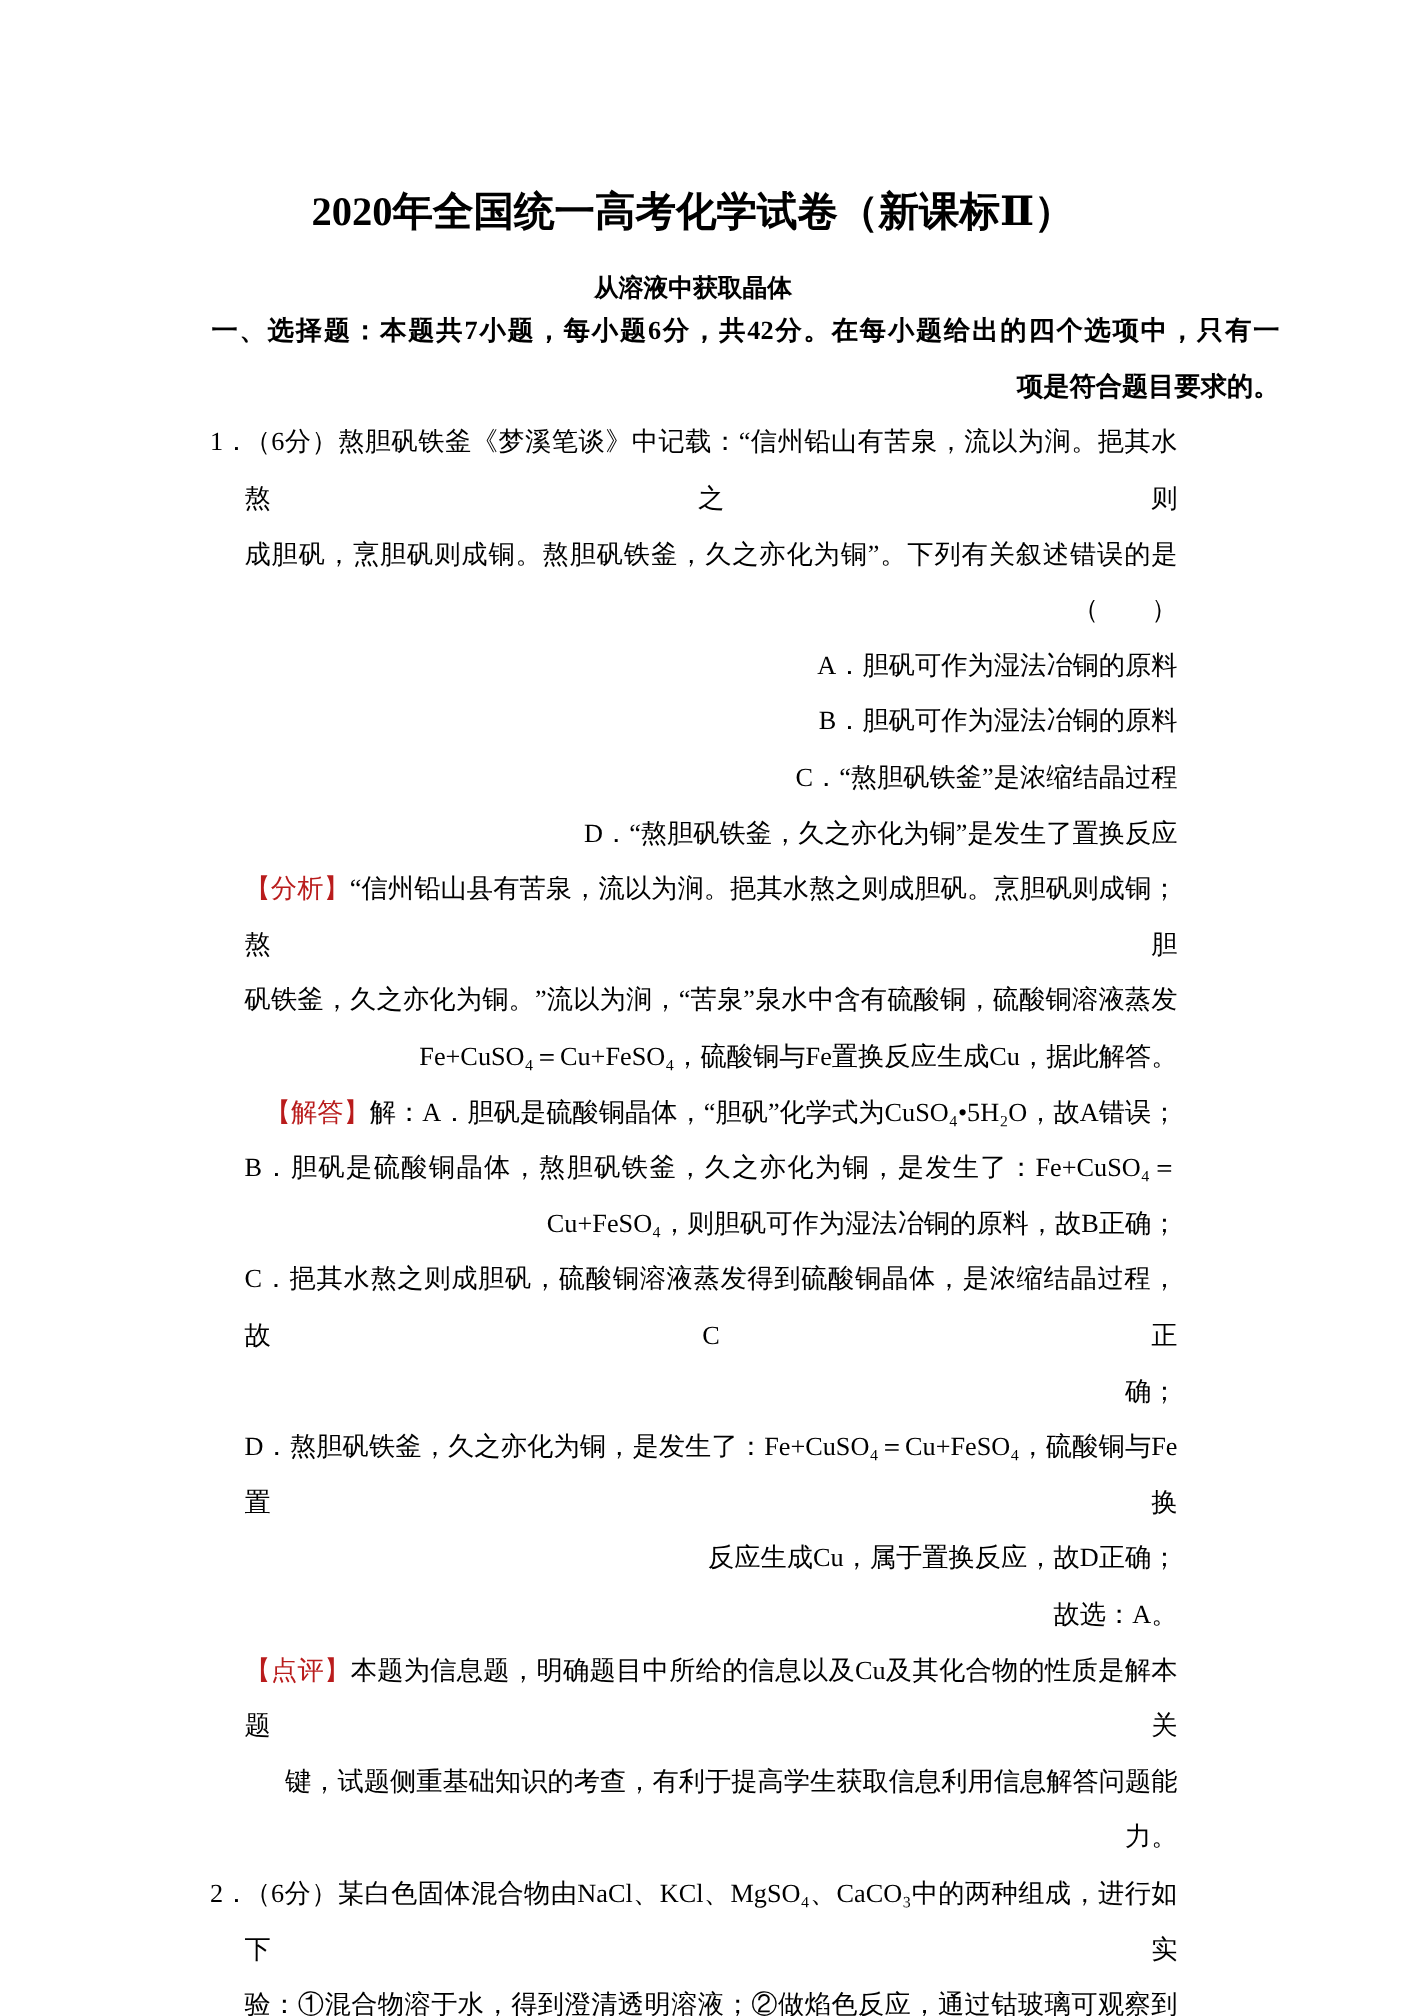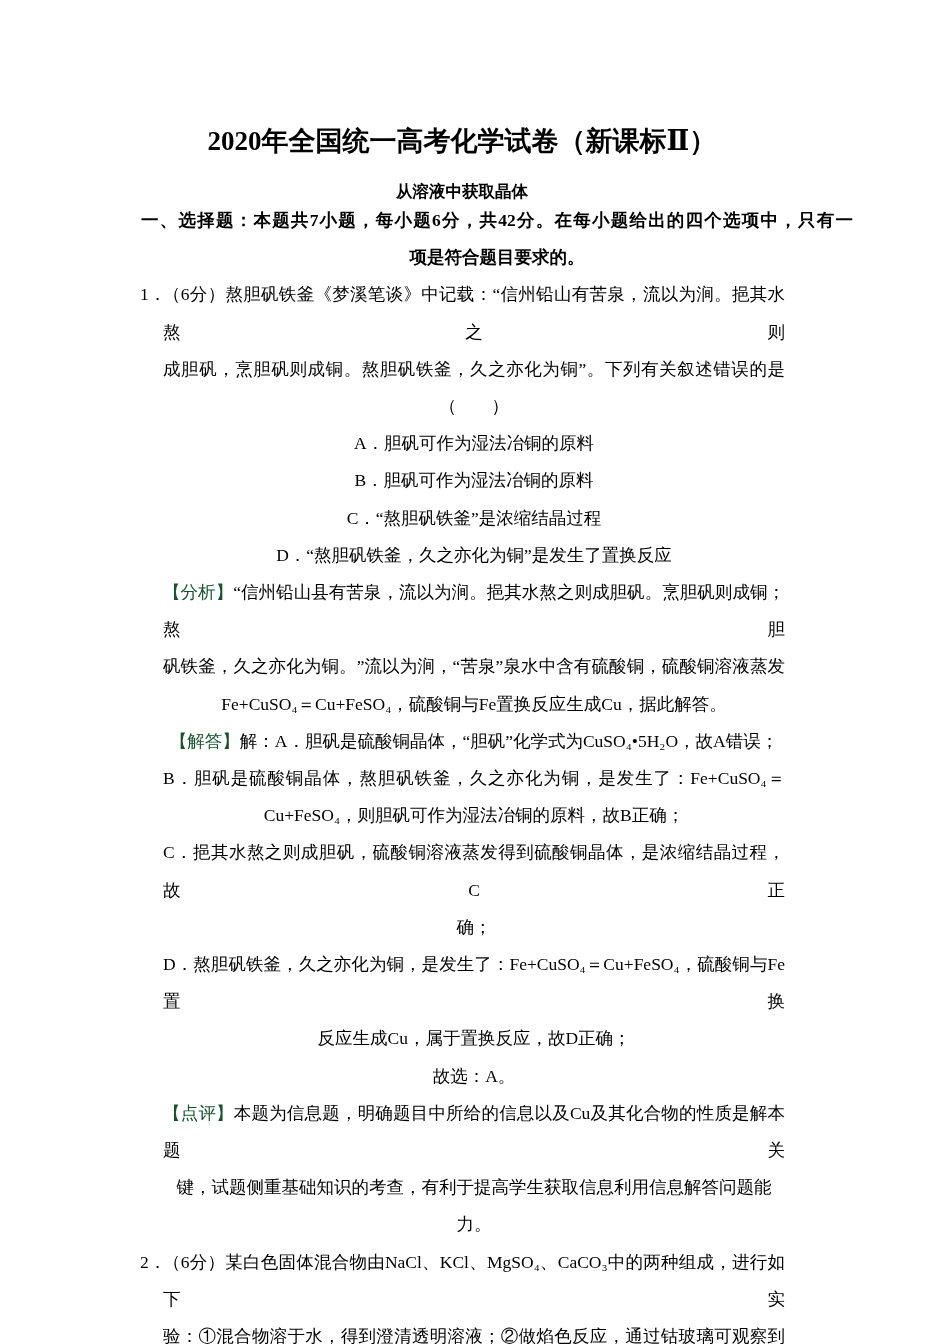--- a/index.html
+++ b/index.html
@@ -32,34 +32,34 @@
     font-weight: bold;
     line-height: 37.2px;
   }
   .content {
     margin: 0 139px 0 163px;
     font-size: 17.5px;
     line-height: 37.2px;
   }
   .line {
     position: relative;
-    text-align: center;
+    text-align: right;
     white-space: normal;
   }
   .line.fill {
     text-align: justify;
     text-align-last: justify;
     text-justify: inter-character;
   }
   .item-num {
     position: absolute;
     left: -23px;
     top: 0;
   }
-  .blue-label { color: #14532d; }
+  .blue-label { color: #b91c1c; }
 </style>
 </head>
 <body>
 
 <div class="page">
   <h1 class="title">2020年全国统一高考化学试卷（新课标Ⅱ）</h1>
   <div class="subtitle">从溶液中获取晶体</div>
   <div class="section-header" id="section-header">
       <div class="line fill"><span>一、选择题：本题共7小题，每小题6分，共42分。在每小题给出的四个选项中，只有一</span></div>
       <div class="line"><span>项是符合题目要求的。</span></div>

